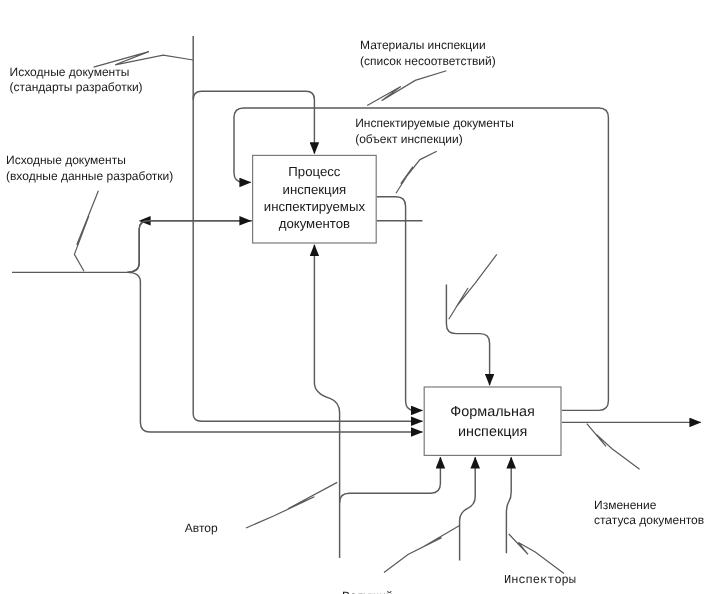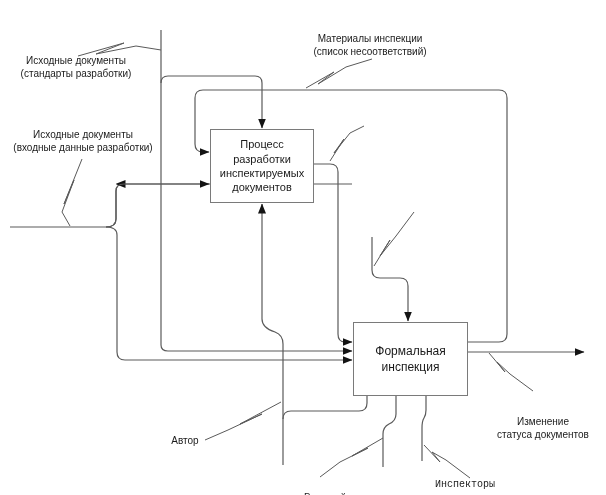--- a/index.html
+++ b/index.html
@@ -17,24 +17,24 @@
     position:absolute;
     box-sizing:border-box;
     border:1.2px solid #7a7a7a;
     background:#ffffff;
     display:flex;align-items:center;justify-content:center;
     text-align:center;
     color:#1a1a1a;
     white-space:pre-line;
   }
   #process-box{left:210px;top:129px;width:104px;height:74px;font-size:11px;line-height:1.3;}
-  #inspection-box{left:353px;top:322px;width:115px;height:74px;font-size:12px;line-height:1.35;}
+  #inspection-box{left:353px;top:322px;width:115px;height:58px;font-size:12px;line-height:1.35;}
   .anno{
     position:absolute;
-    text-align:center;
+    text-align:left;
     font-size:10px;line-height:1.25;
     color:#1a1a1a;
     white-space:pre-line;
   }
 </style>
 </head>
 <body>
 
 <div id="canvas">
 
@@ -73,36 +73,38 @@
     <path class="squig" d="M372,59 L346,67 L318,84 L334,72 L306,88"></path>
     <path class="squig" d="M364,126 L350,133 L334,153 L344,139 L330,161"></path>
     <path class="squig" d="M414,212 L396,236 L380,256 L390,240 L374,266"></path>
     <path class="squig" d="M281,402 L240,424 L262,414 L228,430 L205,440"></path>
     <path class="squig" d="M383,438 L352,456 L368,448 L340,462 L320,477"></path>
     <path class="squig" d="M424,445 L440,462 L432,452 L446,460 L470,478"></path>
     <path class="squig" d="M489,353 L505,372 L497,362 L510,374 L533,391"></path>
   </svg>
 
   <div class="node" id="process-box">Процесс
-разработки
+инспекция
 инспектируемых
 документов</div>
 
   <div class="node" id="inspection-box">Формальная
 инспекция</div>
 
   <div class="anno" style="left:8px;top:55px;width:136px;">Исходные документы
 (стандарты разработки)</div>
 
   <div class="anno" style="left:5px;top:129px;width:156px;">Исходные документы
 (входные данные разработки)</div>
 
   <div class="anno" style="left:300px;top:33px;width:140px;">Материалы инспекции
 (список несоответствий)</div>
 
+  <div class="anno" style="left:296px;top:98px;width:142px;">Инспектируемые документы
+(объект инспекции)</div>
 
 
   <div class="anno" style="left:154px;top:435px;width:62px;">Автор</div>
 
   <div class="anno" style="left:285px;top:492px;width:80px;">Ведущий</div>
 
   <div class="anno" style="left:420px;top:479px;width:90px;font-family:Liberation Mono, monospace;">Инспекторы</div>
 
   <div class="anno" style="left:495px;top:393px;width:96px;margin-top:23px;">Изменение
 статуса документов</div>

